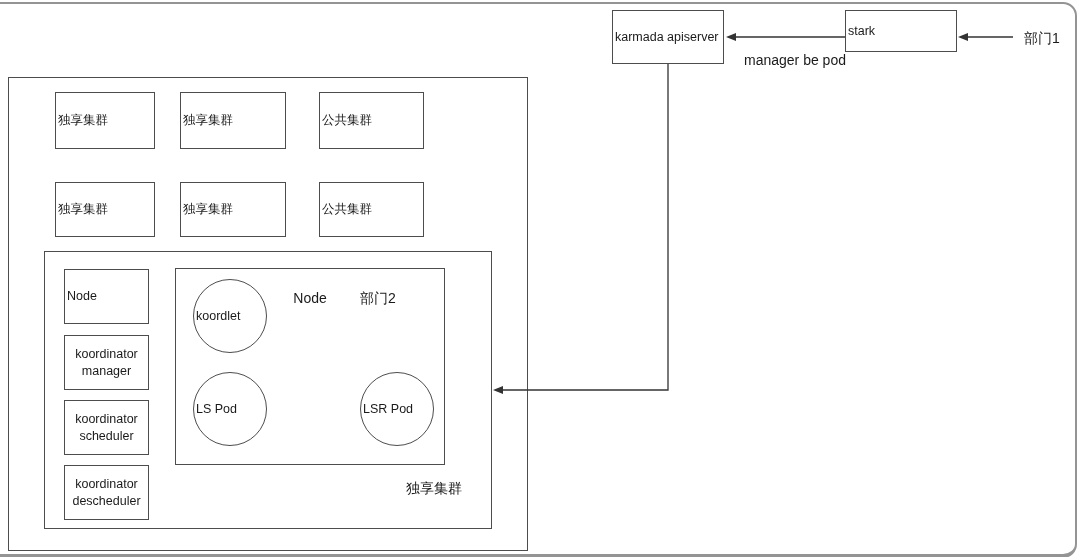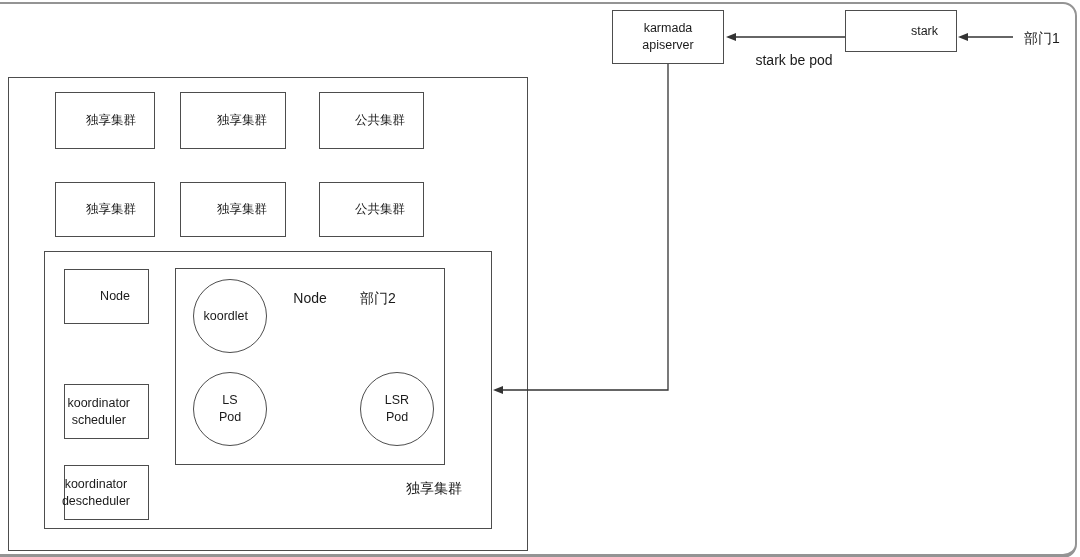--- a/index.html
+++ b/index.html
@@ -21,25 +21,25 @@
     border-radius:14px;
     background:transparent;
   }
   .box {
     position:absolute;
     box-sizing:border-box;
     border:1.5px solid #4d4d4d;
     background:#ffffff;
     display:flex;
     align-items:center;
-    justify-content:flex-end;
+    justify-content:flex-start;
     text-align:center;
     font-size:12.5px;
     line-height:1.35;
-    padding:18px;
+    padding:2px;
   }
   .container-box { background:transparent; }
   .circle { border-radius:50%; }
   .lbl {
     position:absolute;
     font-size:14px;
     text-align:center;
     white-space:nowrap;
   }
   svg.arrows {
@@ -59,21 +59,21 @@
   <div class="box" style="left:612px; top:10px; width:112px; height:54px;">
     <span>karmada apiserver</span>
   </div>
 
   <div class="box" style="left:845px; top:10px; width:112px; height:42px;">
     <span>stark</span>
   </div>
 
   <div class="lbl" style="left:1018px; top:30px; width:48px;">部门1</div>
 
-  <div class="lbl" style="left:744px; top:52px; width:100px;">stark be pod</div>
+  <div class="lbl" style="left:744px; top:52px; width:100px;">manager be pod</div>
 
   <div class="box container-box" style="left:8px; top:77px; width:520px; height:474px;"></div>
 
   <div class="box" style="left:55px; top:92px; width:100px; height:57px;">
     <span>独享集群</span>
   </div>
   <div class="box" style="left:180px; top:92px; width:106px; height:57px;">
     <span>独享集群</span>
   </div>
   <div class="box" style="left:319px; top:92px; width:105px; height:57px;">
@@ -90,21 +90,24 @@
     <span>公共集群</span>
   </div>
 
   <div class="box container-box" style="left:44px; top:251px; width:448px; height:278px;"></div>
 
   <div class="lbl" style="left:398px; top:480px; width:72px;">独享集群</div>
 
   <div class="box" style="left:64px; top:269px; width:85px; height:55px;">
     <span>Node</span>
   </div>
-  <div class="box" style="left:64px; top:384px; width:85px; height:55px;">
+  <div class="box" style="left:64px; top:335px; width:85px; height:55px;">
+    <span>koordinator manager</span>
+  </div>
+  <div class="box" style="left:64px; top:400px; width:85px; height:55px;">
     <span>koordinator scheduler</span>
   </div>
   <div class="box" style="left:64px; top:465px; width:85px; height:55px;">
     <span>koordinator descheduler</span>
   </div>
 
   <div class="box container-box" style="left:175px; top:268px; width:270px; height:197px;"></div>
 
   <div class="lbl" style="left:285px; top:290px; width:50px;">Node</div>
   <div class="lbl" style="left:353px; top:290px; width:50px;">部门2</div>

